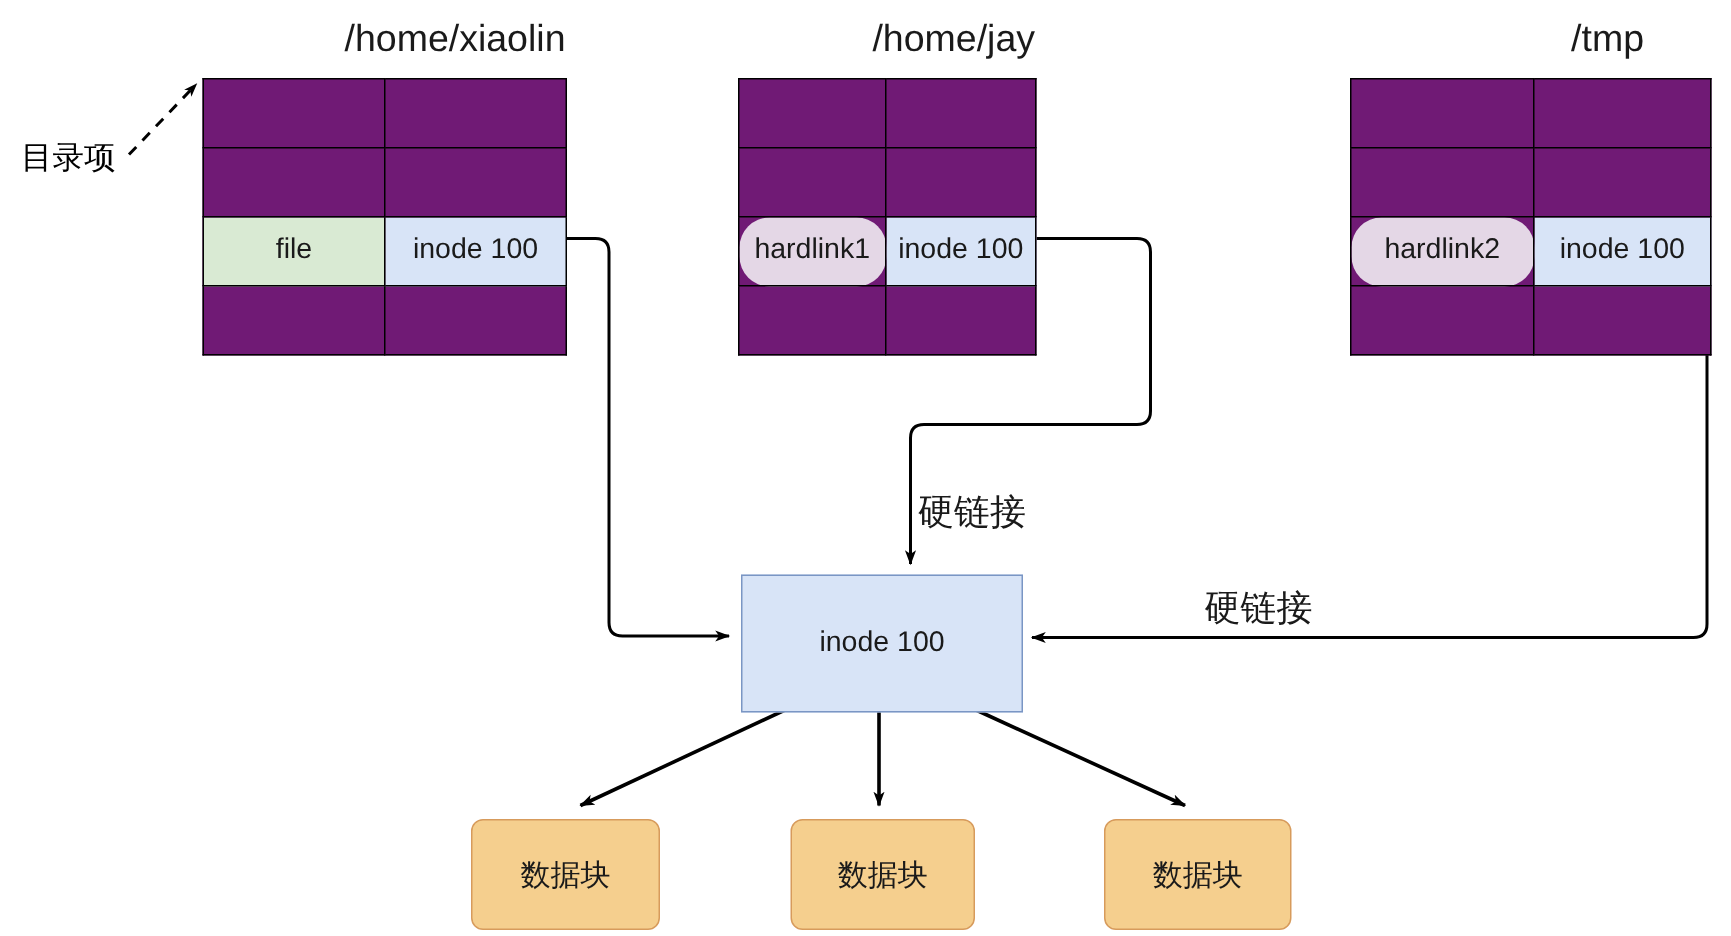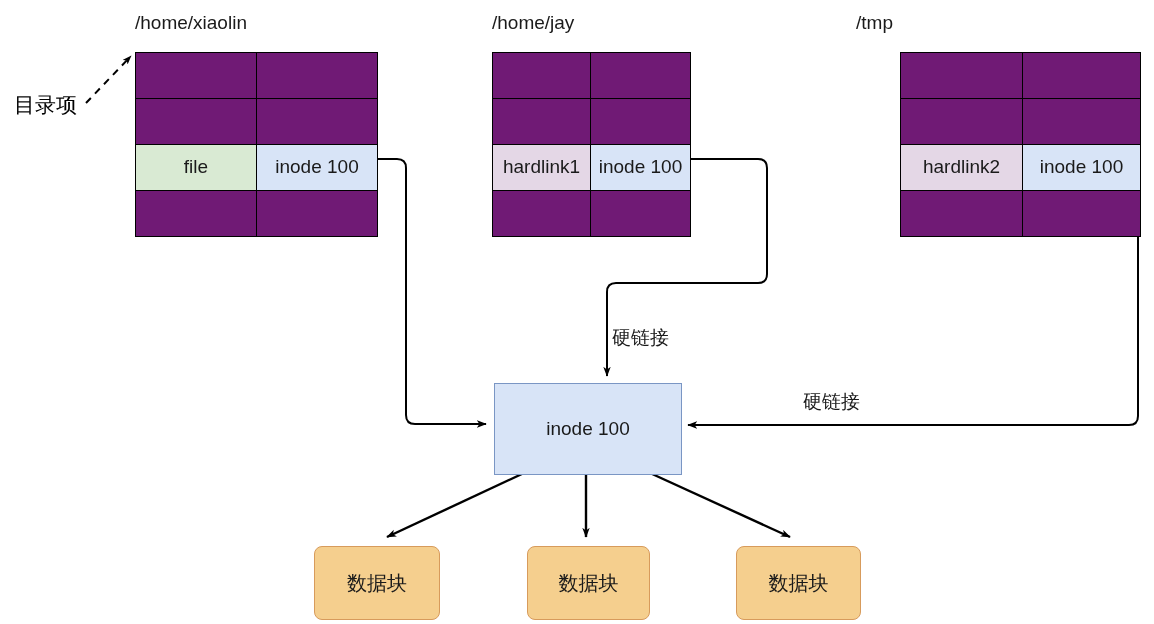--- a/index.html
+++ b/index.html
@@ -37,28 +37,28 @@
     border: 1.6px solid #000000;
     padding: 0;
     text-align: center;
     vertical-align: middle;
     font-size: 19px;
     color: #1a1a1a;
     line-height: 1.1;
     height: 45px;
   }
   .cell-name   { background: #d9ead3; }
-  .cell-name2  { background: #e4d7e6; }
+  .cell-name2  { background: #e4d7e6; border-radius: 20px; }
   .cell-inode  { background: #d8e4f7; }
 
   .table-title {
     position: absolute;
-    font-size: 19px;
-    color: #1a1a1a;
-    text-align: left;
+    font-size: 25px;
+    color: #1a1a1a;
+    text-align: right;
     white-space: nowrap;
   }
 
   
   .inode-box {
     position: absolute;
     background: #d8e4f7;
     border: 1.3px solid #7a96c4;
     display: flex;
     align-items: center;
@@ -76,21 +76,21 @@
     display: flex;
     align-items: center;
     justify-content: center;
     font-size: 20px;
     color: #1a1a1a;
   }
 
   
   .edge-label {
     position: absolute;
-    font-size: 19px;
+    font-size: 24px;
     color: #1a1a1a;
     white-space: nowrap;
   }
   .corner-label {
     position: absolute;
     font-size: 21px;
     color: #000000;
     white-space: nowrap;
   }
 </style>

